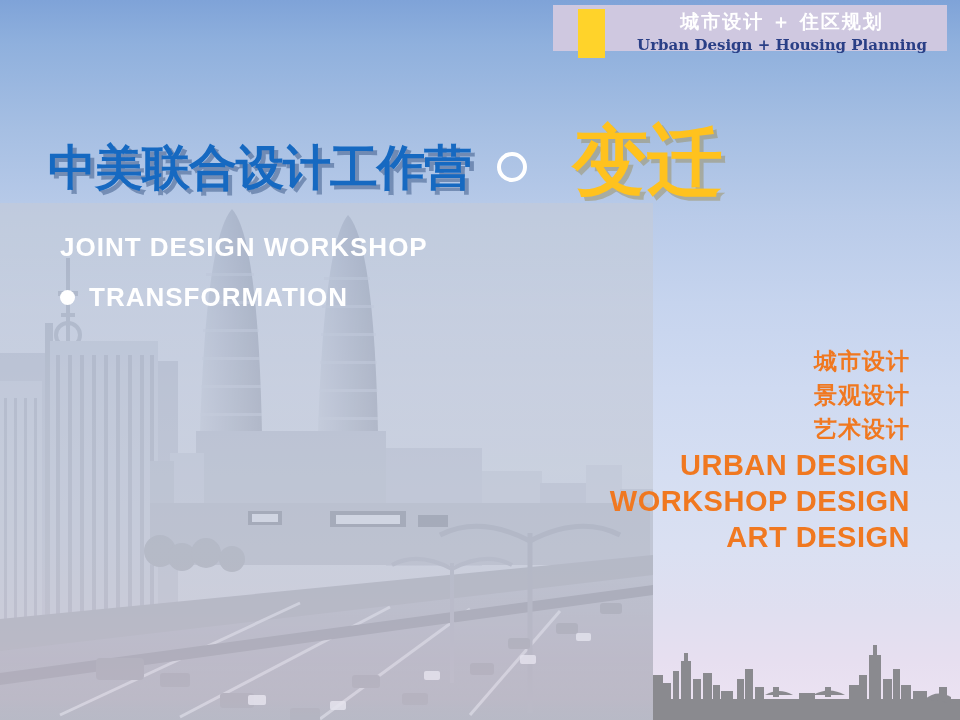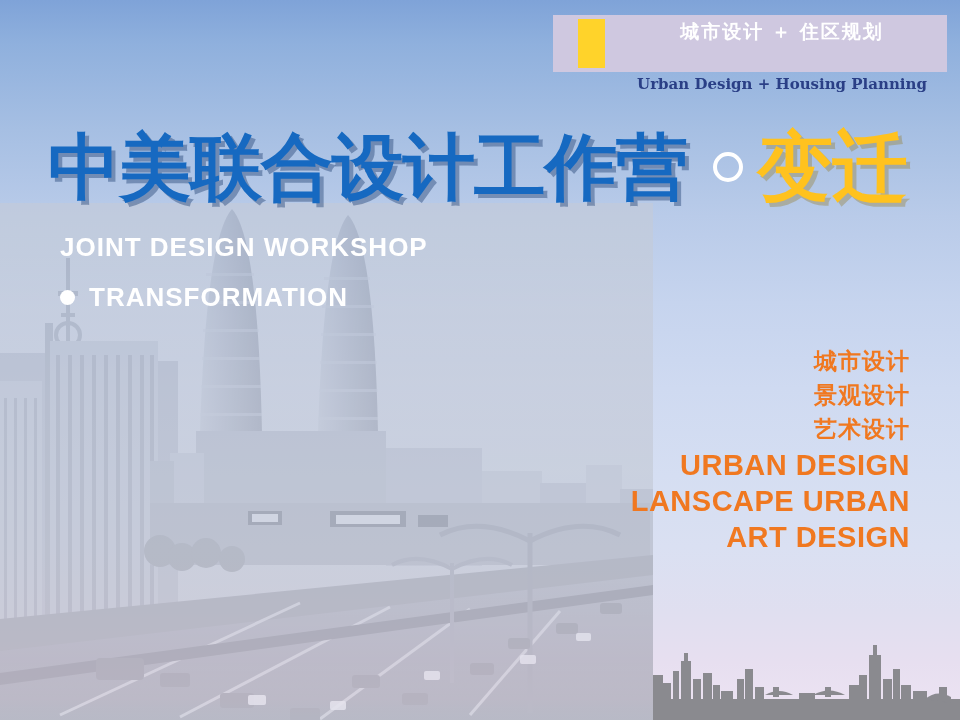--- a/index.html
+++ b/index.html
@@ -37,23 +37,23 @@
     height: 517px;
     overflow: hidden;
     opacity: 0.48;
   }
   #photo svg { display: block; width: 653px; height: 517px; }
 
   
   #banner {
     position: absolute;
     left: 553px;
-    top: 15px;
+    top: 5px;
     width: 394px;
-    height: 57px;
+    height: 46px;
     background: #cfc8e0;
     box-sizing: border-box;
   }
   #banner-yellow {
     position: absolute;
     left: 25px;
     top: 4px;
     width: 27px;
     height: 49px;
     background: #ffd32a;
@@ -76,36 +76,35 @@
     left: 70px;
     top: 29px;
     width: 318px;
     text-align: center;
     color: #2a3f86;
     font-family: "DejaVu Serif", serif;
     font-size: 15px;
     font-weight: bold;
     line-height: 22px;
     white-space: nowrap;
-    margin-top: 29px;
   }
 
   
   #title-row {
     position: absolute;
     left: 48px;
     top: 124px;
     width: 880px;
     height: 86px;
     white-space: nowrap;
   }
   #title-cn {
     display: inline-block;
     vertical-align: top;
-    font-size: 72px;
+    font-size: 48px;
     font-weight: bold;
     color: #1669c1;
     letter-spacing: -1px;
     line-height: 86px;
     text-shadow: 4px 4px 0 rgba(40,70,120,0.45);
     font-family: "DejaVu Sans", sans-serif;
   }
   #title-bullet {
     display: inline-block;
     vertical-align: top;
@@ -118,21 +117,22 @@
   }
   #title-hl {
     display: inline-block;
     vertical-align: top;
     font-size: 76px;
     font-weight: bold;
     color: #ffc21e;
     letter-spacing: -1px;
     line-height: 86px;
     text-shadow: 4px 4px 0 rgba(150,130,60,0.40);
-    font-family: Liberation Sans, sans-serif;
+    font-family: Liberation Mono, monospace;
+    margin-left: 31px;
   }
 
   
   #sub1, #sub2 {
     position: absolute;
     color: #ffffff;
     font-weight: bold;
     font-size: 26px;
     letter-spacing: 1px;
     white-space: nowrap;
@@ -343,21 +343,21 @@
   <div id="sub1">JOINT DESIGN WORKSHOP</div>
   <div id="sub2">
     <span class="dot"></span><span>TRANSFORMATION</span>
   </div>
 
   <div id="orange-list">
     <div class="cn">城市设计</div>
     <div class="cn">景观设计</div>
     <div class="cn">艺术设计</div>
     <div class="en">URBAN DESIGN</div>
-    <div class="en">LANSCAPE URBAN</div>
+    <div class="en">WORKSHOP DESIGN</div>
     <div class="en">ART DESIGN</div>
   </div>
 
   <div id="skyline">
     <svg viewBox="0 0 307 85" xmlns="http://www.w3.org/2000/svg">
       <g fill="#8a8a8f">
         <rect x="0" y="64" width="307" height="21"></rect>
         <rect x="0" y="40" width="10" height="28"></rect>
         <rect x="10" y="48" width="8" height="20"></rect>
         <rect x="20" y="36" width="6" height="32"></rect>

